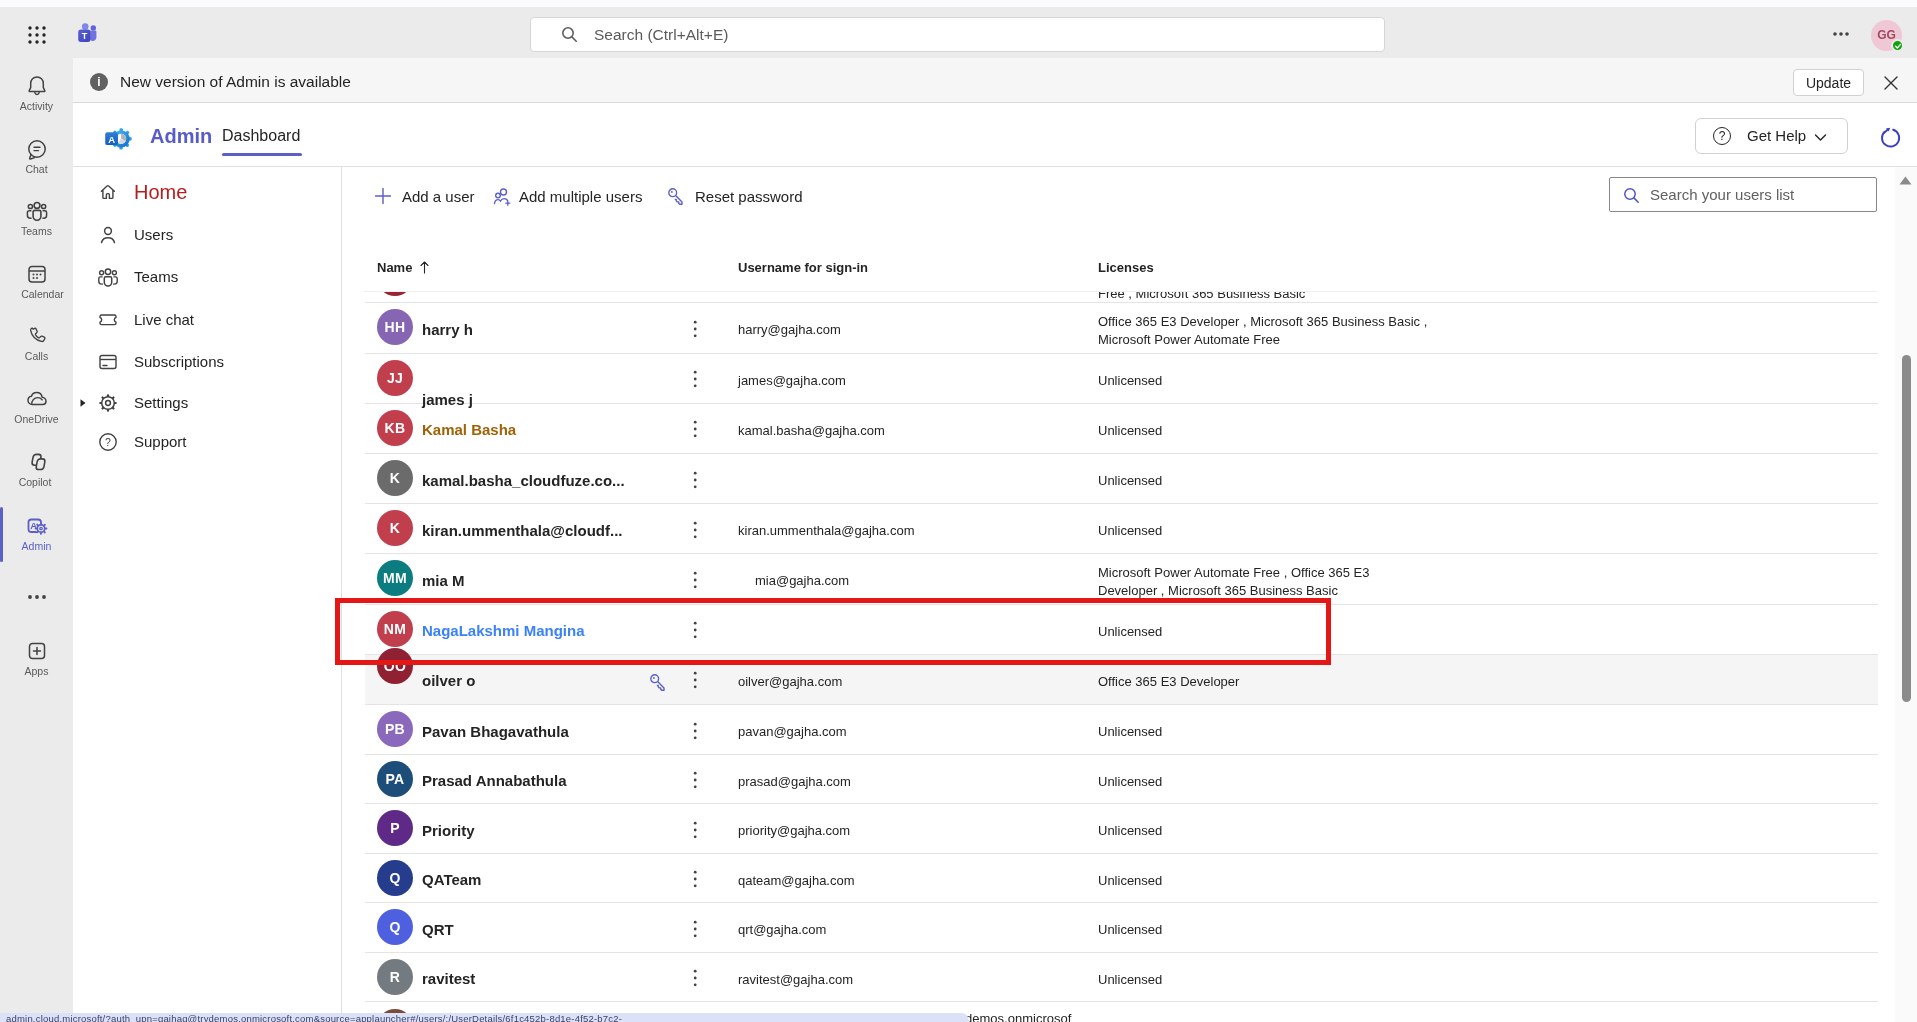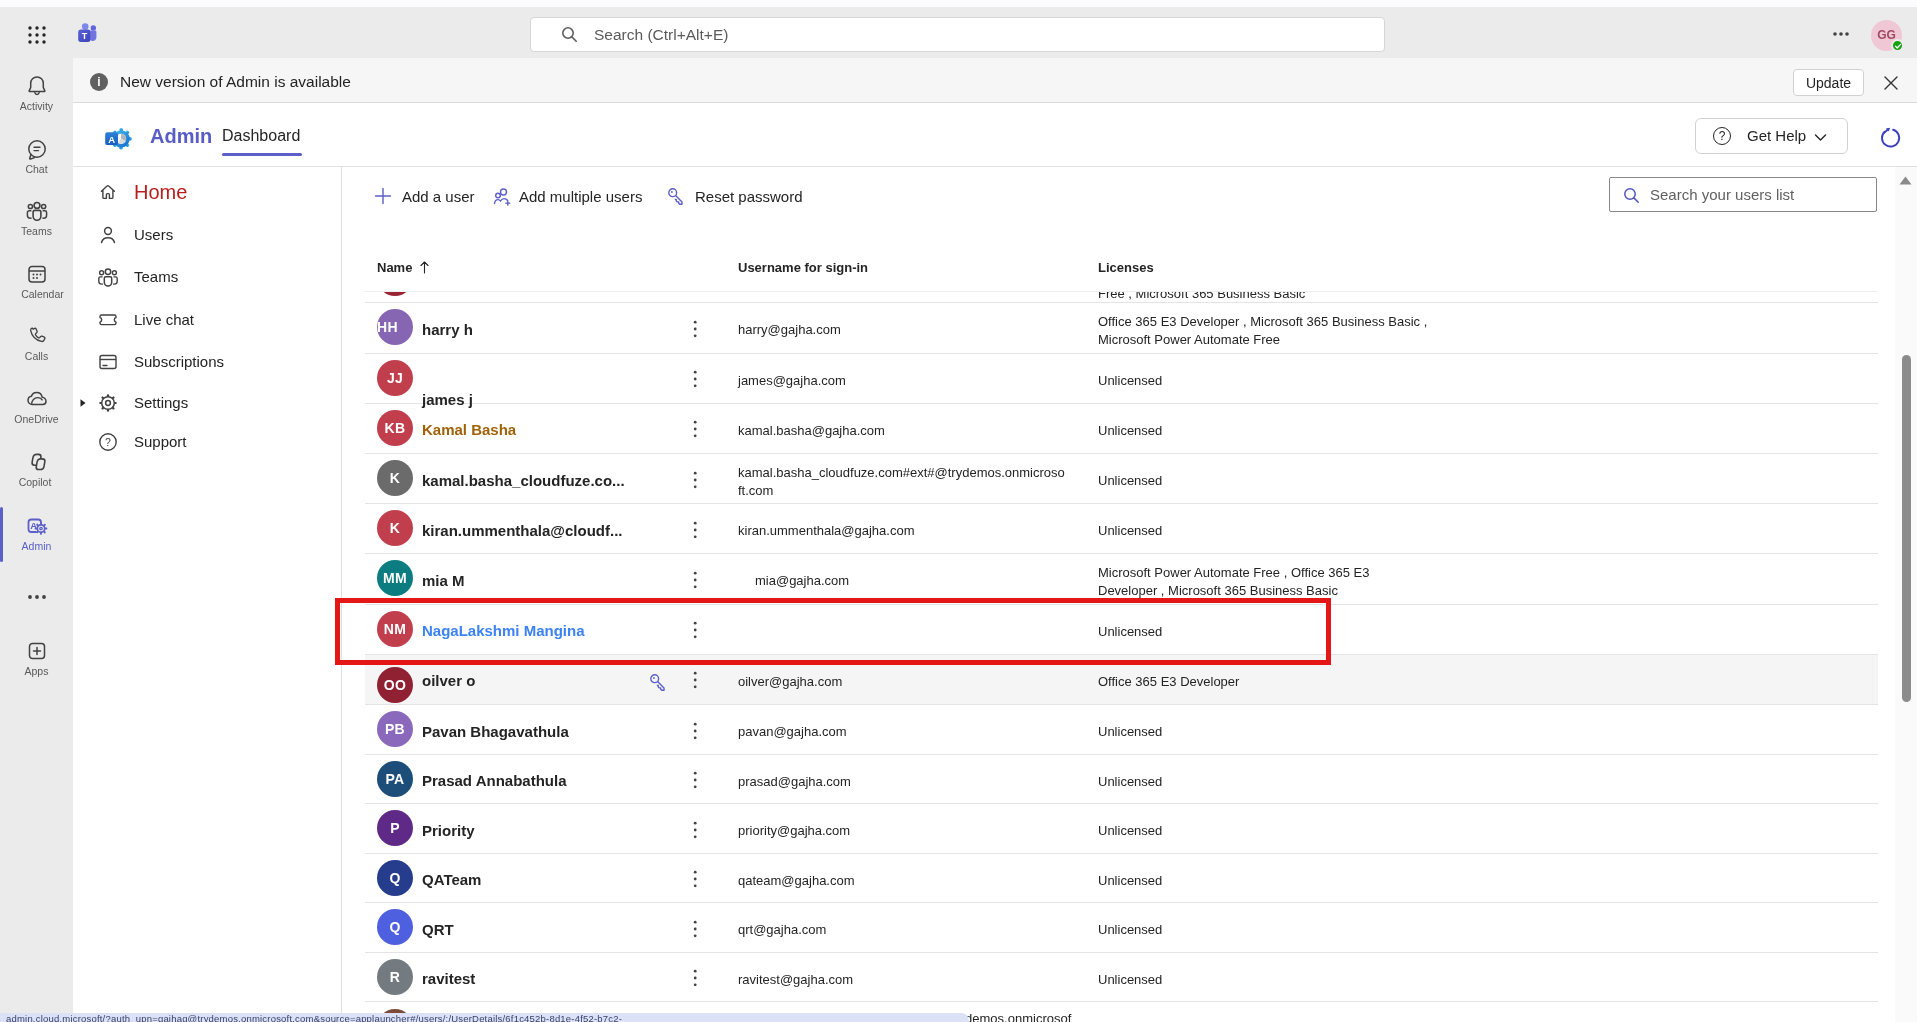--- a/index.html
+++ b/index.html
@@ -314,21 +314,21 @@
   </div>
 <div class="abs" style="left:738px;top:260px;font-size:13px;font-weight:bold;color:#242424;">Username for sign-in</div>
 <div class="abs" style="left:1098px;top:260px;font-size:13px;font-weight:bold;color:#242424;">Licenses</div>
 <div class="abs" style="left:364px;top:291px;width:1513px;height:1px;background:#efefef;"></div>
 <div class="abs" style="left:342px;top:292px;width:1553px;height:730px;overflow:hidden;">
     <div class="abs" style="left:0;top:0;width:1553px;height:730px;">
 <div class="abs" style="left:35px;top:-32px;width:36px;height:36px;border-radius:50%;background:#9a2433;"></div>
 <div class="abs" style="left:756px;top:-7.5px;font-size:13px;color:#242424;line-height:18px;">Free , Microsoft 365 Business Basic</div>
 <div class="abs" style="left:23px;top:10.4px;width:1513px;height:1px;background:#e4e4e4;"></div>
 <div class="abs" style="left:23px;top:60.60000000000002px;width:1513px;height:1px;background:#e4e4e4;"></div>
-      <div class="abs" style="left:35px;top:17.399999999999977px;width:36px;height:36px;border-radius:50%;background:#8665b2;color:#fff;font-size:14px;font-weight:bold;line-height:36px;letter-spacing:0.3px;">HH</div>
+      <div class="abs" style="left:35px;top:17.399999999999977px;width:36px;height:36px;border-radius:50%;background:#8665b2;color:#fff;font-size:14px;font-weight:bold;text-align:center;line-height:36px;letter-spacing:0.3px;">HH</div>
       <div class="abs" style="left:80px;top:27.899999999999977px;font-size:15px;font-weight:bold;color:#242424;line-height:20px;">harry h</div>
       <div class="abs" style="left:351px;top:27.899999999999977px;">
         <svg width="5" height="18" viewBox="0 0 5 18" style="">
           <circle cx="2.2" cy="2.2" r="1.4" fill="#424242"></circle>
           <circle cx="2.2" cy="9" r="1.4" fill="#424242"></circle>
           <circle cx="2.2" cy="15.8" r="1.4" fill="#424242"></circle>
         </svg>
       </div>
       <div class="abs" style="left:396px;top:29.399999999999977px;font-size:13px;color:#242424;line-height:18px;">harry@gajha.com</div>
       <div class="abs" style="left:756px;top:20.899999999999977px;font-size:13px;color:#242424;line-height:18px;">Office 365 E3 Developer , Microsoft 365 Business Basic ,<br>Microsoft Power Automate Free</div>
@@ -359,21 +359,20 @@
 <div class="abs" style="left:23px;top:211.2px;width:1513px;height:1px;background:#e4e4e4;"></div>
       <div class="abs" style="left:35px;top:168.0px;width:36px;height:36px;border-radius:50%;background:#6b6b6b;color:#fff;font-size:14px;font-weight:bold;text-align:center;line-height:36px;letter-spacing:0.3px;">K</div>
       <div class="abs" style="left:80px;top:178.5px;font-size:15px;font-weight:bold;color:#242424;line-height:20px;">kamal.basha_cloudfuze.co...</div>
       <div class="abs" style="left:351px;top:178.5px;">
         <svg width="5" height="18" viewBox="0 0 5 18" style="">
           <circle cx="2.2" cy="2.2" r="1.4" fill="#424242"></circle>
           <circle cx="2.2" cy="9" r="1.4" fill="#424242"></circle>
           <circle cx="2.2" cy="15.8" r="1.4" fill="#424242"></circle>
         </svg>
       </div>
-      <div class="abs" style="left:396px;top:171.5px;font-size:13px;color:#242424;line-height:18px;">kamal.basha_cloudfuze.com#ext#@trydemos.onmicroso<br>ft.com</div>
       <div class="abs" style="left:756px;top:180.0px;font-size:13px;color:#242424;line-height:18px;">Unlicensed</div>
 <div class="abs" style="left:23px;top:261.4px;width:1513px;height:1px;background:#e4e4e4;"></div>
       <div class="abs" style="left:35px;top:218.2px;width:36px;height:36px;border-radius:50%;background:#c13e4c;color:#fff;font-size:14px;font-weight:bold;text-align:center;line-height:36px;letter-spacing:0.3px;">K</div>
       <div class="abs" style="left:80px;top:228.7px;font-size:15px;font-weight:bold;color:#242424;line-height:20px;">kiran.ummenthala@cloudf...</div>
       <div class="abs" style="left:351px;top:228.7px;">
         <svg width="5" height="18" viewBox="0 0 5 18" style="">
           <circle cx="2.2" cy="2.2" r="1.4" fill="#424242"></circle>
           <circle cx="2.2" cy="9" r="1.4" fill="#424242"></circle>
           <circle cx="2.2" cy="15.8" r="1.4" fill="#424242"></circle>
         </svg>
@@ -398,21 +397,21 @@
       <div class="abs" style="left:351px;top:329.1px;">
         <svg width="5" height="18" viewBox="0 0 5 18" style="">
           <circle cx="2.2" cy="2.2" r="1.4" fill="#424242"></circle>
           <circle cx="2.2" cy="9" r="1.4" fill="#424242"></circle>
           <circle cx="2.2" cy="15.8" r="1.4" fill="#424242"></circle>
         </svg>
       </div>
       <div class="abs" style="left:756px;top:330.6px;font-size:13px;color:#242424;line-height:18px;">Unlicensed</div>
 <div class="abs" style="left:23px;top:362.79999999999995px;width:1513px;height:49.200000000000045px;background:#f5f5f5;"></div>
       <div class="abs" style="left:23px;top:412.0px;width:1513px;height:1px;background:#e4e4e4;"></div>
-      <div class="abs" style="left:35px;top:375px;width:36px;height:36px;border-radius:50%;background:#8f2133;color:#fff;font-size:14px;font-weight:bold;text-align:center;line-height:36px;letter-spacing:0.3px;">OO</div>
+      <div class="abs" style="left:35px;top:356px;width:36px;height:36px;border-radius:50%;background:#8f2133;color:#fff;font-size:14px;font-weight:bold;text-align:center;line-height:36px;letter-spacing:0.3px;">OO</div>
       <div class="abs" style="left:80px;top:379.29999999999995px;font-size:15px;font-weight:bold;color:#242424;line-height:20px;">oilver o</div>
       <div class="abs" style="left:306px;top:379.79999999999995px;">
         <svg width="19" height="19" viewBox="0 0 19 19" style="">
           <circle cx="6.7" cy="6.7" r="3.9" fill="none" stroke="#5b5fc7" stroke-width="1.4"></circle>
           <circle cx="5.9" cy="5.9" r="1" fill="#5b5fc7" opacity="0.9"></circle>
           <path d="M9.6 9.6 16 16v2.3h-2.3l-1-1v-1.4h-1.4l-1.1-1.1v-1.4h-1.4" fill="none" stroke="#5b5fc7" stroke-width="1.4" stroke-linejoin="round"></path>
         </svg>
       </div>
       <div class="abs" style="left:351px;top:379.29999999999995px;">
         <svg width="5" height="18" viewBox="0 0 5 18" style="">

